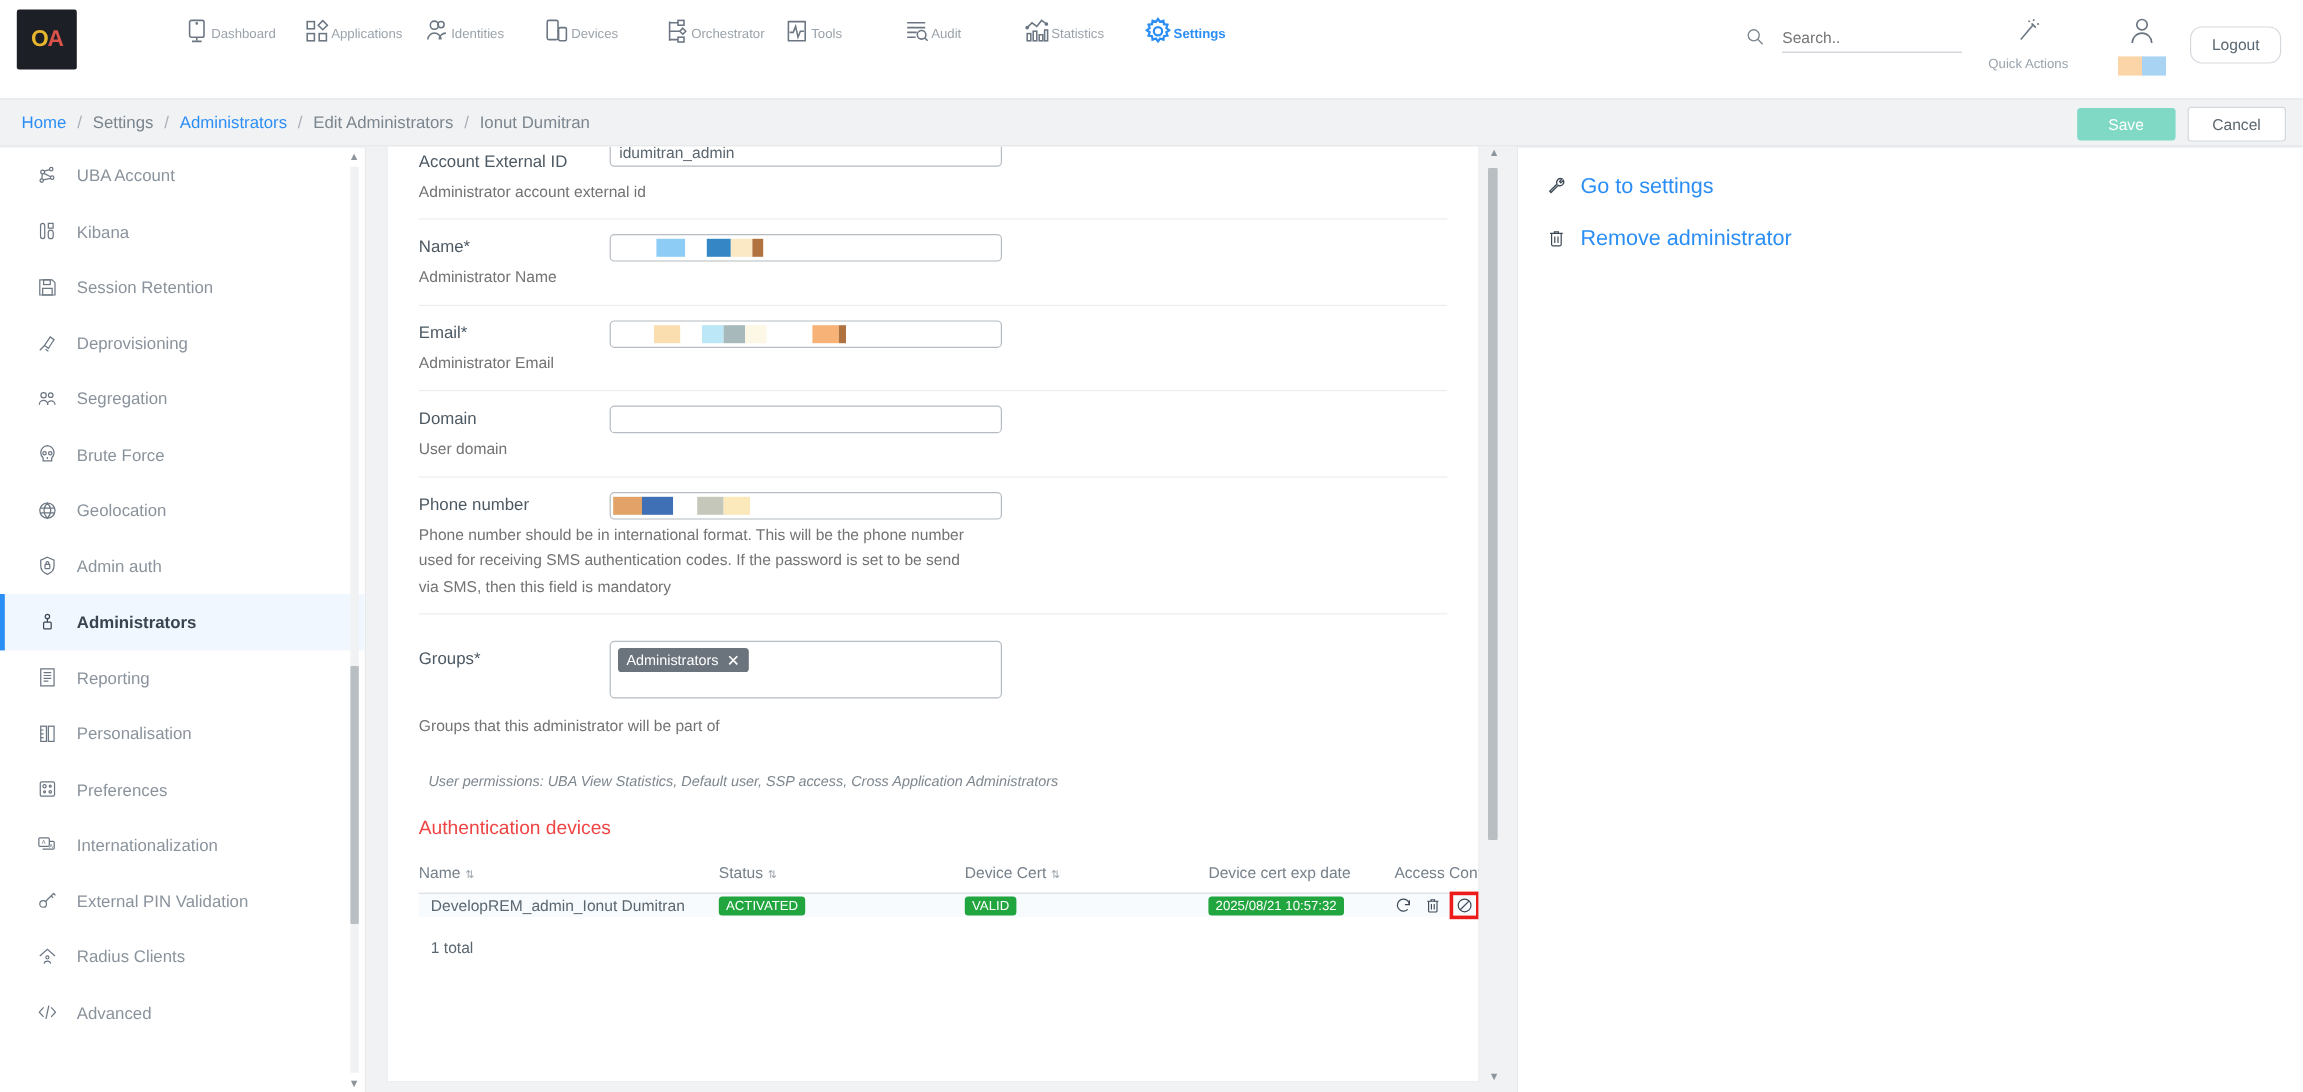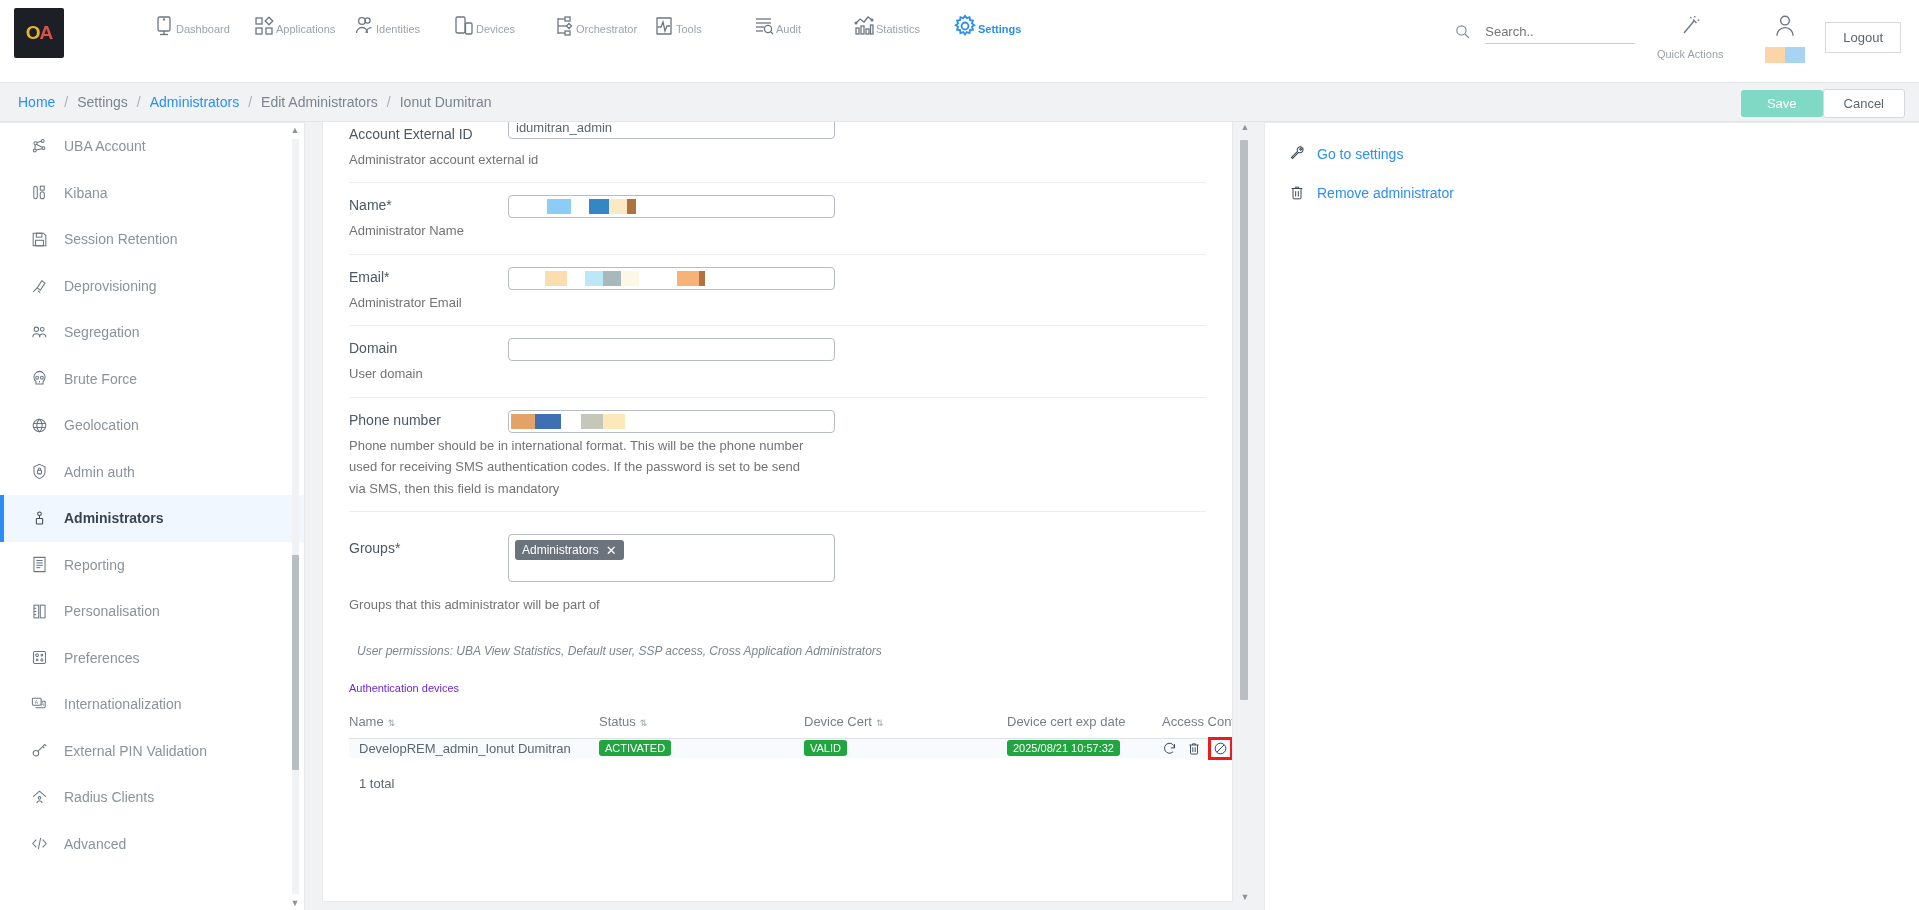--- a/index.html
+++ b/index.html
@@ -42,35 +42,35 @@
     font-family:"Liberation Sans",sans-serif;
   }
   .quick{width:110px;display:flex;flex-direction:column;align-items:center;padding-top:9px;cursor:pointer;}
   .quick .ico{height:34px;display:flex;align-items:center;justify-content:center;color:#6b7682;}
   .quick .lbl{font-size:11px;margin-top:5px;color:#9aa3ab;}
   .profile{width:80px;display:flex;flex-direction:column;align-items:center;padding-top:9px;cursor:pointer;position:relative;}
   .profile .ico{height:34px;display:flex;align-items:center;justify-content:center;color:#6b7682;}
   .profile-redact{display:flex;margin-top:4px;}
   .profile-redact span{display:block;width:20px;height:16px;}
   .logout-btn{
-    margin:22px 18px 0 0;border:1px solid #d5d9dd;background:#fff;border-radius:0;
+    margin:22px 18px 0 0;border:1px solid #d5d9dd;background:#fff;border-radius:10px;
     padding:7px 17px;font-size:13px;color:#5b6770;cursor:pointer;
     font-family:"Liberation Sans",sans-serif;
   }
 
   
   .crumbbar{
     height:40px;background:#f1f2f4;border-top:1px solid #e3e5e8;border-bottom:1px solid #e3e5e8;
     display:flex;align-items:center;padding:0 18px;position:relative;
   }
   .crumbs{display:flex;align-items:center;font-size:14px;}
   .crumb{color:#7b858e;cursor:default;}
   .crumb.link{color:#2b8ef5;cursor:pointer;}
   .crumb-sep{margin:0 9px;color:#a9b0b7;}
-  .crumb-actions{position:absolute;right:14px;top:0;height:40px;display:flex;align-items:center;}
+  .crumb-actions{position:absolute;right:14px;top:0;height:40px;display:flex;align-items:center;gap:10px;}
   .btn-save{
     background:#7fd9c4;color:#fff;border:none;border-radius:3px;
     padding:6px 26px;font-size:13px;cursor:pointer;font-family:"Liberation Sans",sans-serif;
   }
   .btn-cancel{
     background:#fff;color:#5b6770;border:1px solid #d5d9dd;border-radius:3px;
     padding:6px 20px;font-size:13px;cursor:pointer;font-family:"Liberation Sans",sans-serif;
   }
 
   
@@ -120,21 +120,21 @@
   .redact span{display:block;height:15px;}
 
   .chip{
     background:#6b737c;color:#fff;border-radius:3px;font-size:12px;
     padding:3px 7px;display:inline-flex;align-items:center;gap:7px;margin-left:4px;margin-top:1px;
   }
   .chip .x{font-size:13px;line-height:1;cursor:pointer;}
 
   .perm{font-size:12px;color:#7d868e;font-style:italic;padding:16px 0 0 8px;}
 
-  .sect-title{font-size:11px;color:#6d28d9;padding:24px 0 10px 0;}
+  .sect-title{font-size:16px;color:#ef4444;padding:24px 0 10px 0;}
 
   
   .tbl{width:922px;border-collapse:collapse;margin-top:10px;}
   .tbl th{
     text-align:left;font-size:13px;font-weight:normal;color:#76808a;
     padding:0 0 9px 0;border-bottom:1px solid #dfe2e5;
   }
   .tbl td{padding:1px 0;font-size:13px;color:#5b6770;}
   .tbl tbody tr{background:#f7fbfe;}
   .sortico{display:inline-block;font-size:9px;color:#9aa3ab;margin-left:4px;line-height:1;}
@@ -149,21 +149,21 @@
   .center-sb .thumb{position:absolute;left:2px;width:8px;background:#b9bec3;border-radius:1px;}
   .center-sb .arrow{position:absolute;left:0;right:0;color:#8d959c;font-size:9px;text-align:center;}
 
   
   .rightpanel{
     width:655px;flex:0 0 655px;background:#fff;border-left:1px solid #e8eaec;
     border-top:1px solid #e8eaec;padding:22px 0 0 24px;
   }
   .rlink{display:flex;align-items:center;margin-bottom:22px;cursor:pointer;}
   .rlink .ico{width:28px;color:#3c4854;display:flex;align-items:center;}
-  .rlink .lbl{font-size:14px;color:#2b8ef5;}
+  .rlink .lbl{font-size:18px;color:#2b8ef5;}
 </style>
 </head>
 <body>
 
 <div class="topnav">
   <div class="logo">
     <span class="logo-text">
       <span style="color:#e8b62c">O</span><span style="color:#d9524a">A</span>
     </span>
   </div>

